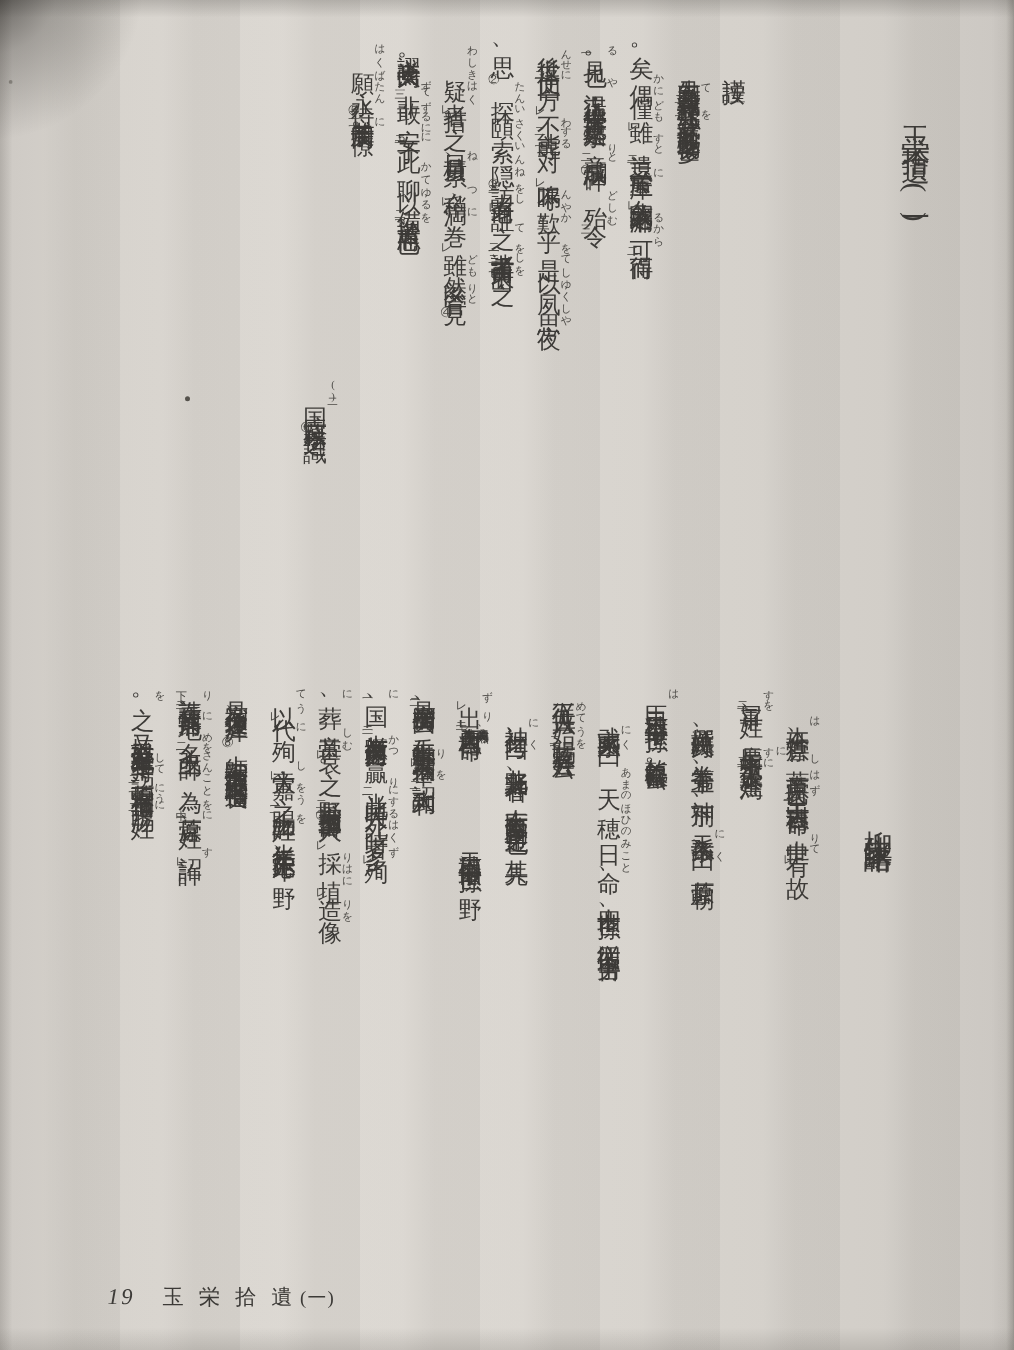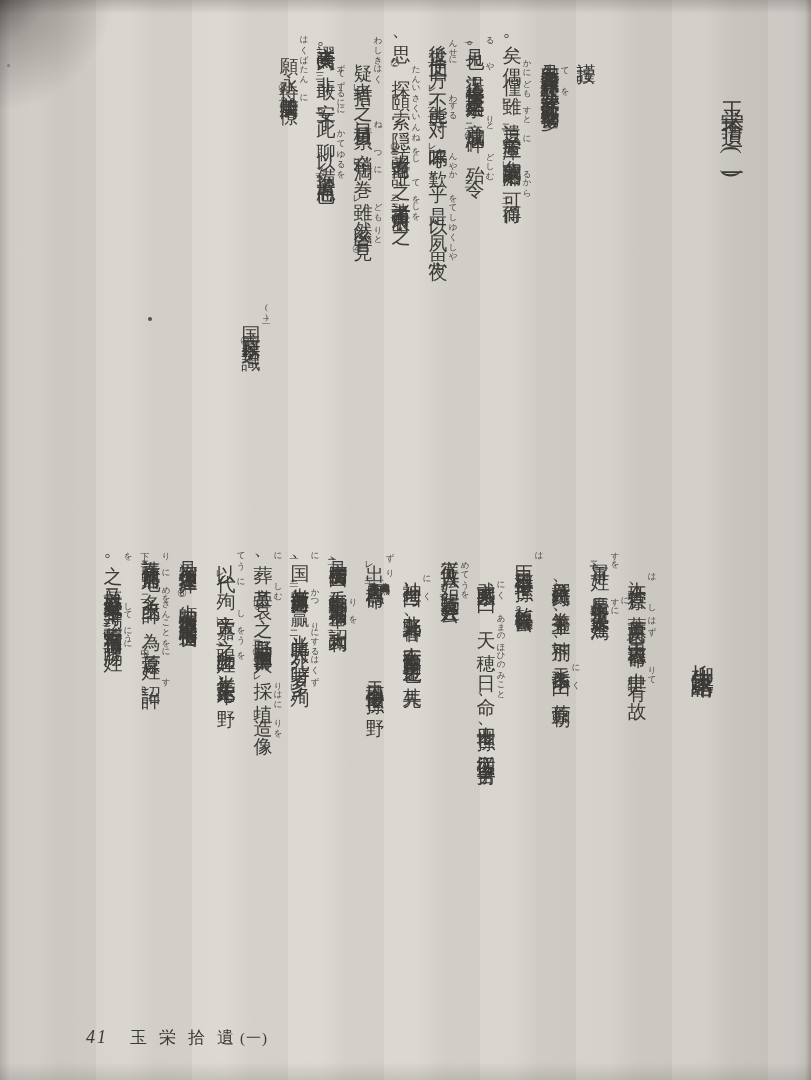--- a/index.html
+++ b/index.html
@@ -78,18 +78,18 @@
       <div class="col" style="left: 326px; top: 546px;"><span class="ch">見</span><span class="ch">宿</span><span class="ch">禰</span><span class="ch">居</span><span class="kaeri">二</span><span class="ch">出</span><span class="ch">雲</span><span class="ch">国</span><span class="kaeri">一</span><span class="ch">、</span><span class="ch">垂</span><span class="ch">仁</span><span class="ch">帝</span><span class="ch">御</span><span class="ch">宇</span><span class="ch">野</span><span class="ch">見</span><span class="ch">宿</span><span class="ch">禰</span><ruby><span class="ch">奉</span><rt>り</rt></ruby><span class="kaeri">レ</span><ruby><span class="ch">詔</span><rt>を</rt></ruby><span class="ch">到</span><span class="kaeri">二</span><span class="ch">大</span><span class="ch">和</span></div>
       <div class="col" style="left: 288px; top: 546px;"><ruby><span class="ch">国</span><rt>に</rt></ruby><span class="kaeri">一</span><span class="ch">、</span><span class="ch">与</span><span class="kaeri">二</span><span class="ch">当</span><span class="ch">麻</span><span class="ch">蹶</span><span class="ch">速</span><span class="kaeri">一</span><span class="ch">角</span><span class="ch">力</span><span class="ch">而</span><ruby><span class="ch">贏</span><rt>かつ</rt></ruby><span class="ch">、</span><ruby><span class="ch">当</span><rt>り</rt></ruby><span class="kaeri">二</span><span class="ch">此</span><ruby><span class="ch">時</span><rt>に</rt></ruby><span class="kaeri">一</span><span class="ch">人</span><ruby><span class="ch">死</span><rt>する</rt></ruby><span class="ch">時</span><ruby><span class="ch">者</span><rt>は</rt></ruby><ruby><span class="ch">多</span><rt>く</rt></ruby><ruby><span class="ch">殉</span><rt>ず</rt></ruby><span class="kaeri">レ</span></div>
       <div class="col" style="left: 251px; top: 546px;"><ruby><span class="ch">葬</span><rt>に</rt></ruby><span class="ch">、</span><span class="ch">帝</span><span class="ch">甚</span><ruby><span class="ch">哀</span><rt>しむ</rt></ruby><span class="kaeri">レ</span><span class="ch">之</span><span class="ch">。</span><span class="ch">野</span><span class="ch">見</span><span class="ch">宿</span><span class="ch">禰</span><span class="ch">率</span><span class="kaeri">二</span><span class="ch">土</span><span class="ch">部</span><span class="ch">三</span><span class="ch">百</span><span class="ch">人</span><span class="kaeri">⑦</span><span class="kaeri">一</span><span class="ch">、</span><span class="ch">採</span><span class="kaeri">レ</span><ruby><span class="ch">埴</span><rt>りはに</rt></ruby><span class="ch">造</span><span class="kaeri">レ</span><ruby><span class="ch">像</span><rt>りを</rt></ruby></div>
       <div class="col" style="left: 214px; top: 546px;"><ruby><span class="ch">以</span><rt>て</rt></ruby><ruby><span class="ch">代</span><rt>う</rt></ruby><span class="kaeri">レ</span><ruby><span class="ch">殉</span><rt>に</rt></ruby><span class="ch">、</span><span class="ch">帝</span><span class="ch">大</span><ruby><span class="ch">嘉</span><rt>し</rt></ruby><span class="kaeri">レ</span><ruby><span class="ch">之</span><rt>を</rt></ruby><ruby><span class="ch">賜</span><rt>う</rt></ruby><span class="kaeri">二</span><span class="ch">土</span><span class="ch">師</span><span class="ch">姓</span><span class="kaeri">一</span><ruby><span class="ch">、</span><rt>を</rt></ruby><span class="ch">光</span><span class="ch">仁</span><span class="ch">帝</span><span class="ch">天</span><span class="ch">応</span><span class="ch">元</span><span class="ch">年</span><span class="ch">、</span><span class="ch">野</span></div>
       <div class="col" style="left: 176px; top: 546px;"><span class="ch">見</span><span class="ch">宿</span><span class="ch">禰</span><span class="ch">之</span><span class="ch">後</span><span class="ch">遠</span><span class="ch">江</span><span class="ch">介</span><span class="ch">、</span><span class="kaeri">⑧</span><span class="ch">土</span><span class="ch">師</span><span class="ch">宿</span><span class="ch">禰</span><span class="ch">古</span><span class="ch">人</span><span class="ch">散</span><span class="ch">位</span><span class="ch">土</span><span class="ch">師</span><span class="ch">宿</span><span class="ch">禰</span><span class="ch">道</span><span class="ch">長</span><span class="ch">、</span></div>
       <div class="col" style="left: 139px; top: 546px;"><span class="ch">奏</span><span class="kaeri">下</span><span class="ch">請</span><ruby><span class="ch">依</span><rt>り</rt></ruby><span class="kaeri">二</span><span class="ch">其</span><span class="ch">前</span><span class="ch">居</span><span class="ch">地</span><span class="kaeri">一</span><ruby><span class="ch">、</span><rt>に</rt></ruby><span class="ch">名</span><ruby><span class="ch">改</span><rt>め</rt></ruby><span class="kaeri">二</span><span class="ch">土</span><ruby><span class="ch">師</span><rt>を</rt></ruby><span class="kaeri">一</span><ruby><span class="ch">為</span><rt>さんことを</rt></ruby><span class="kaeri">中</span><span class="ch">菅</span><span class="ch">原</span><ruby><span class="ch">姓</span><rt>に</rt></ruby><span class="kaeri">一</span><span class="ch">、</span><span class="ch">詔</span><ruby><span class="ch">許</span><rt>す</rt></ruby><span class="kaeri">レ</span></div>
       <div class="col" style="left: 101px; top: 546px;"><ruby><span class="ch">之</span><rt>を</rt></ruby><span class="ch">。</span><span class="ch">又</span><span class="ch">垣</span><span class="ch">武</span><span class="ch">帝</span><span class="ch">延</span><span class="ch">暦</span><span class="ch">九</span><span class="ch">年</span><span class="ch">冬</span><span class="ch">十</span><span class="ch">二</span><span class="ch">月</span><ruby><span class="ch">詔</span><rt>して</rt></ruby><span class="kaeri">二</span><span class="ch">菅</span><span class="ch">原</span><span class="ch">宿</span><span class="ch">禰</span><span class="ch">道</span><ruby><span class="ch">長</span><rt>に</rt></ruby><span class="kaeri">一</span><ruby><span class="ch">賜</span><rt>う</rt></ruby><span class="kaeri">二</span><ruby><span class="ch">姓</span><rt>に</rt></ruby></div>
     </div>
 
   <div class="footer">
-    <span class="pagenum">41</span><span class="foottitle">玉栄拾遺</span><span class="footpart">(一)</span>
+    <span class="pagenum">19</span><span class="foottitle">玉栄拾遺</span><span class="footpart">(一)</span>
   </div>
 
   <div class="speck" style="left:148px;top:317px;width:4px;height:4px;"></div>
   <div class="speck" style="left:7px;top:64px;width:3px;height:3px;opacity:.5;"></div>
 </div>
 
 </body></html>

